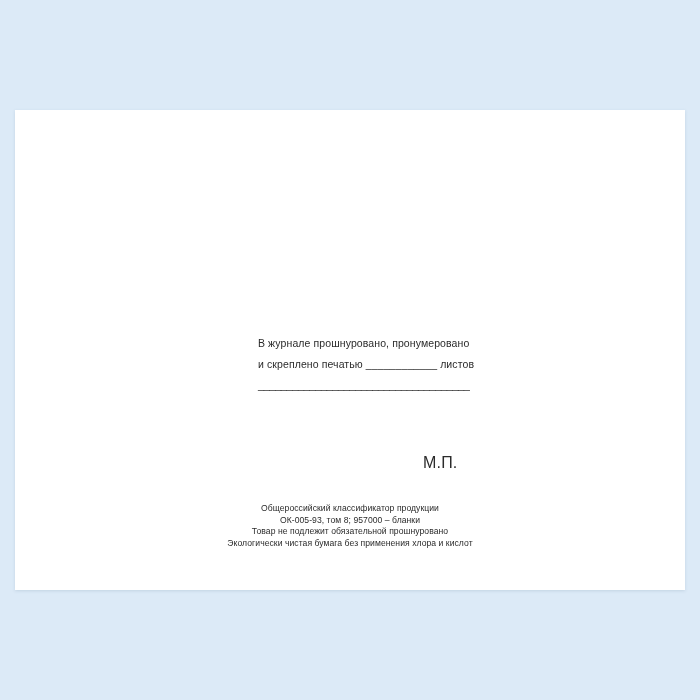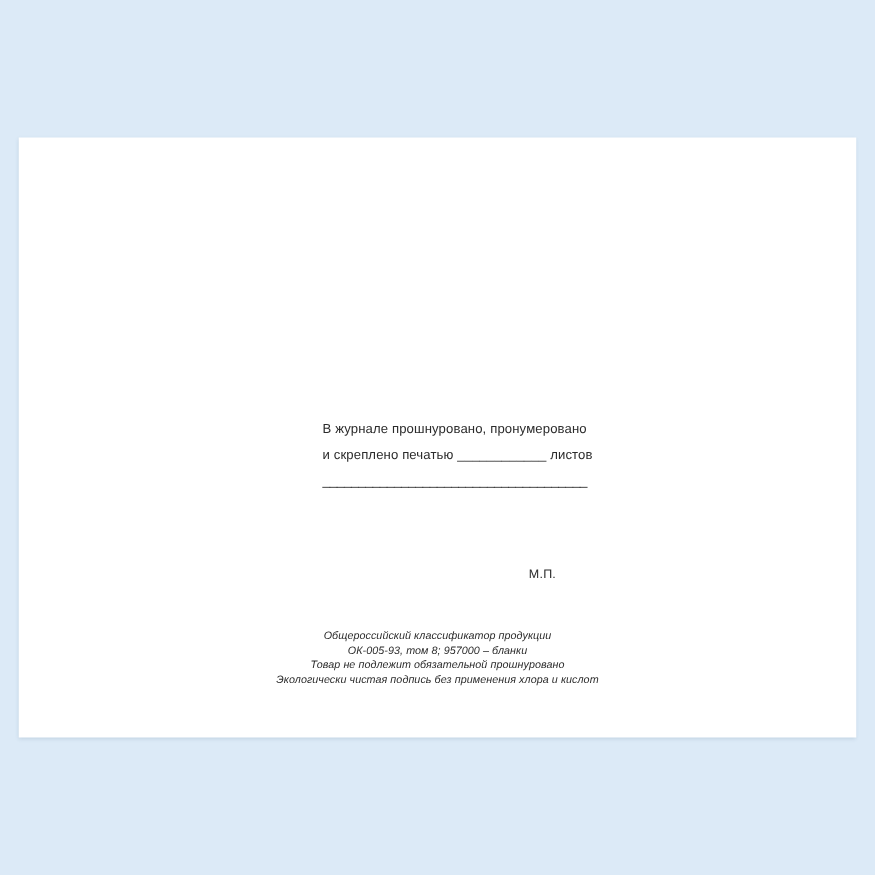--- a/index.html
+++ b/index.html
@@ -49,35 +49,34 @@
     display: block;
     margin-top: 1px;
     letter-spacing: -0.4px;
     font-size: 11px;
     color: #2b2b2b;
   }
   .stamp {
     position: absolute;
     left: 408px;
     top: 344px;
-    font-size: 10px;
+    font-size: 16px;
     color: #2b2b2b;
     letter-spacing: 0.2px;
   }
   .footer {
     position: absolute;
     left: 0;
     right: 0;
     top: 393px;
     text-align: center;
     color: #2b2b2b;
     font-size: 8.6px;
     line-height: 11.6px;
     letter-spacing: 0.05px;
-    font-style: italic;
   }
   .footer div {
     white-space: nowrap;
   }
 </style>
 </head>
 <body>
 
 <div class="stage">
 
@@ -88,17 +87,17 @@
       <div class="line">и  скреплено  печатью ____________  листов</div>
       <span class="line-rule">_____________________________________</span>
     </div>
 
     <div class="stamp">М.П.</div>
 
     <div class="footer">
       <div>Общероссийский классификатор продукции</div>
       <div>ОК-005-93, том 8; 957000 – бланки</div>
       <div>Товар не подлежит обязательной прошнуровано</div>
-      <div>Экологически чистая подпись без применения хлора и кислот</div>
+      <div>Экологически чистая бумага без применения хлора и кислот</div>
     </div>
 
   </div>
 </div>
 
 </body></html>

